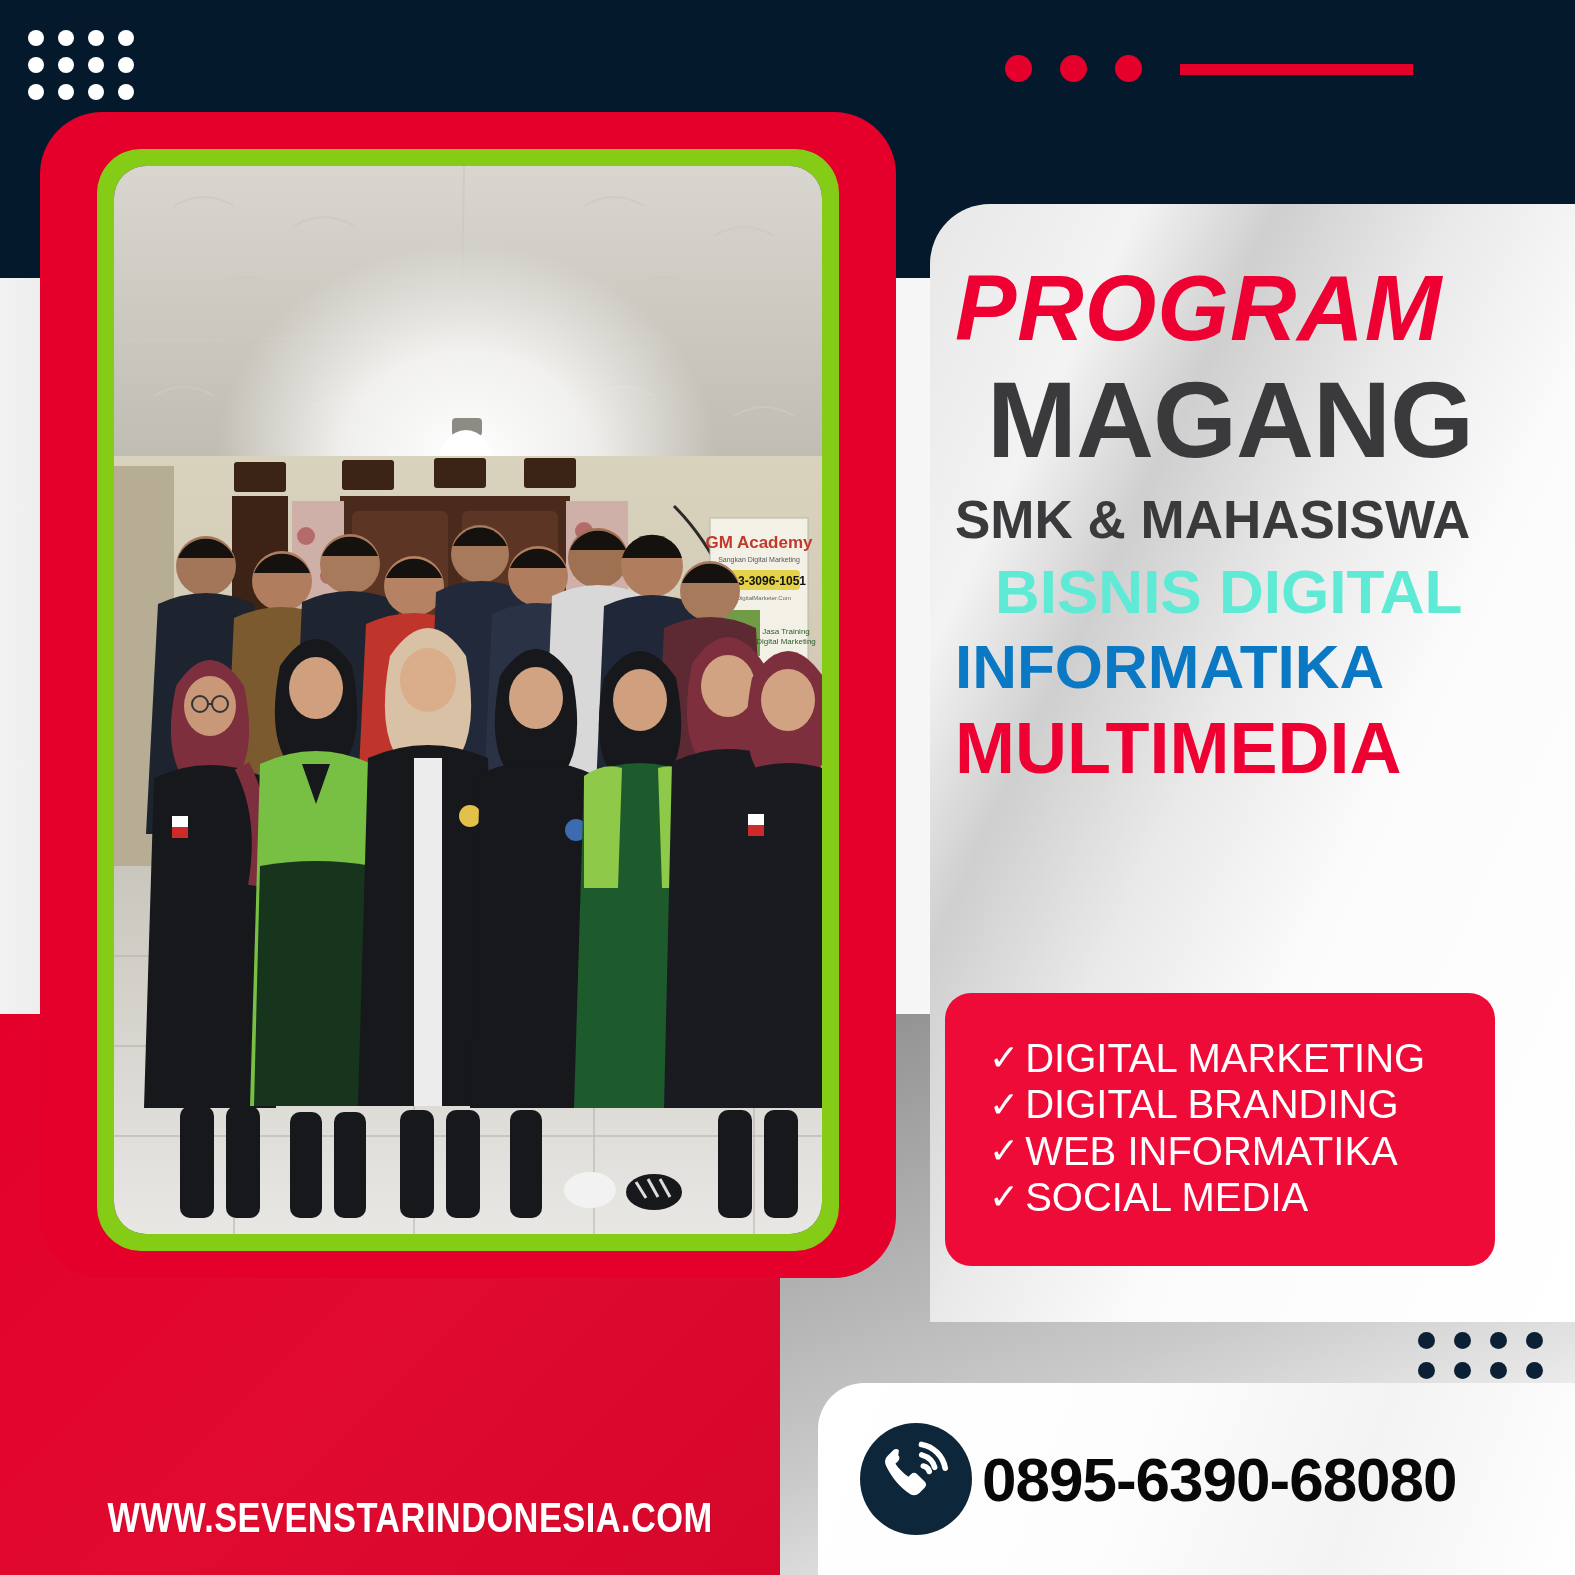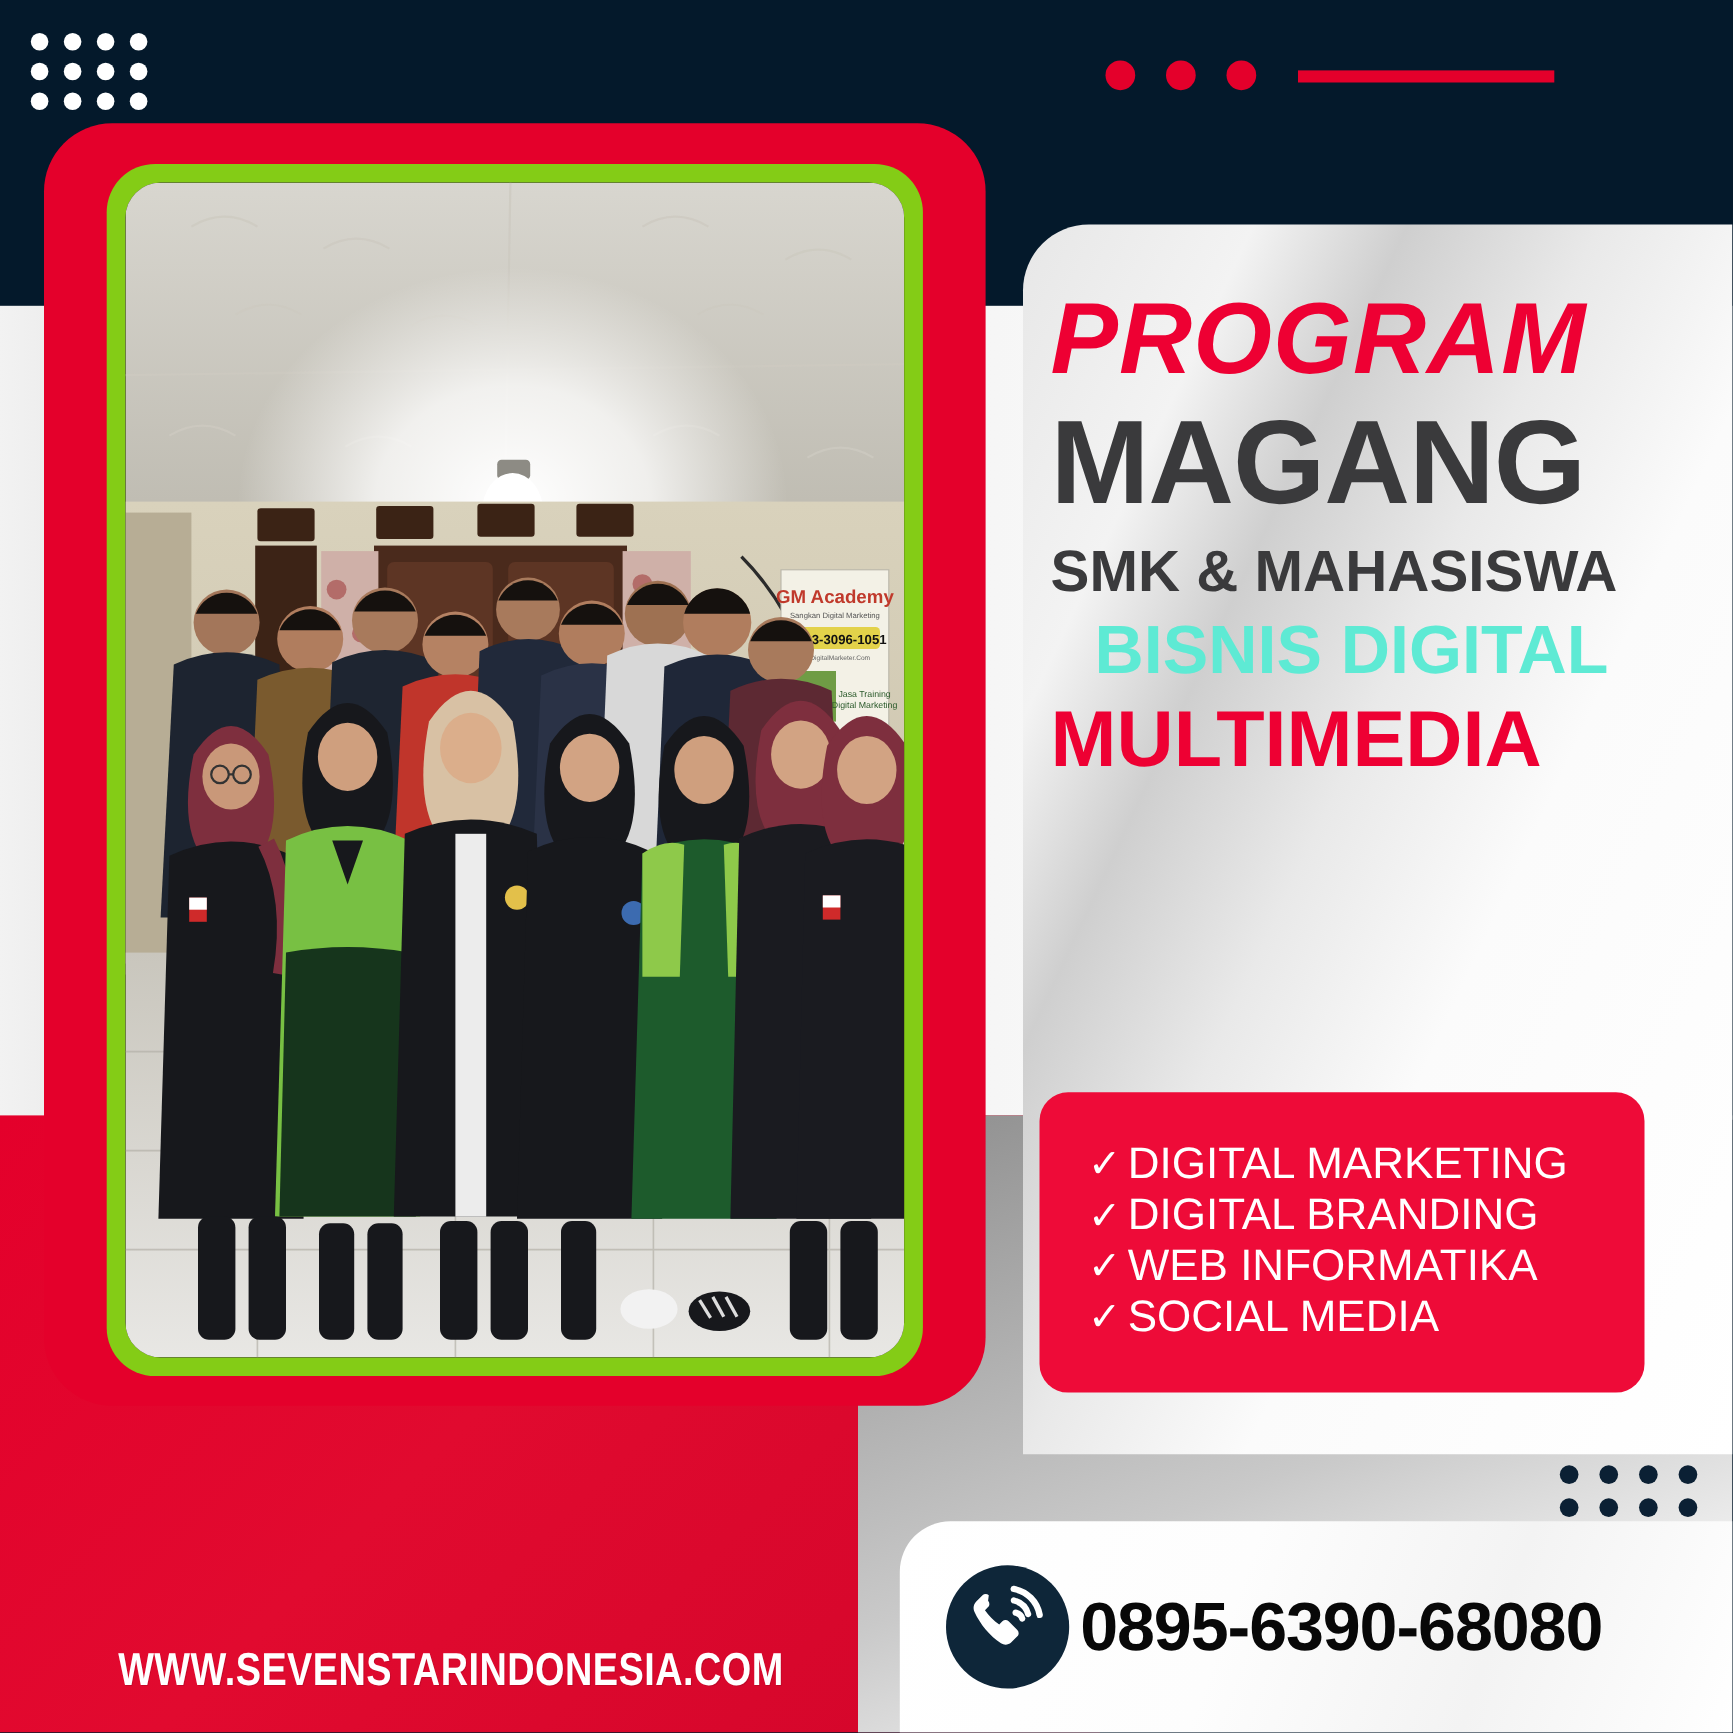--- a/index.html
+++ b/index.html
@@ -74,21 +74,21 @@
   }
 
   
   .headlines{ position:absolute; left:955px; top:262px; width:600px; }
   .h-program{
     font-size:92px; font-weight:700; letter-spacing:1px; color:#ee0033;
     line-height:1.0; font-family:"Liberation Sans", sans-serif;font-style:italic;
   }
   .h-magang{
     font-size:108px; font-weight:700; letter-spacing:-1px; color:#3a3a3c;
-    line-height:1.22; font-family:"Liberation Sans", sans-serif;
+    line-height:1.22; font-family:"Liberation Sans", sans-serif;margin-left:32px;
   }
   .h-smk{
     font-size:53px; font-weight:700; letter-spacing:0px; color:#3a3a3c;
     line-height:1.28; font-family:"Liberation Sans", sans-serif;
   }
   .h-bisnis{
     font-size:62px; font-weight:700; color:#5eead4;
     line-height:1.22; font-family:"Liberation Sans", sans-serif;margin-left:40px;
   }
   .h-informatika{
@@ -419,20 +419,21 @@
   </div>
 </div>
 
 <div class="card-right"></div>
 
 <div class="headlines">
   <div class="h-program">PROGRAM</div>
   <div class="h-magang">MAGANG</div>
   <div class="h-smk">SMK &amp; MAHASISWA</div>
   <div class="h-bisnis">BISNIS DIGITAL</div>
+  <div class="h-informatika">INFORMATIKA</div>
   <div class="h-multimedia">MULTIMEDIA</div>
 </div>
 
 <div class="services">
   <div class="svc">
     <span class="ck">✓</span>
     <span>DIGITAL MARKETING</span>
   </div>
   <div class="svc">
     <span class="ck">✓</span>

